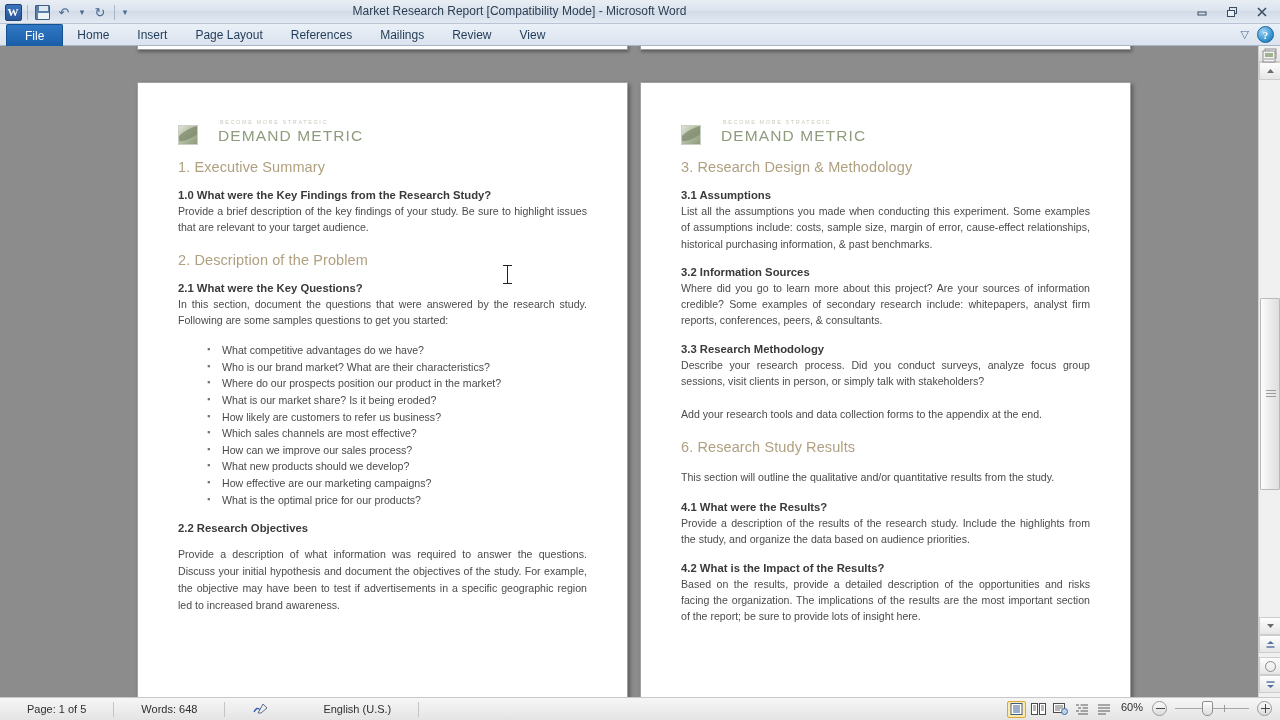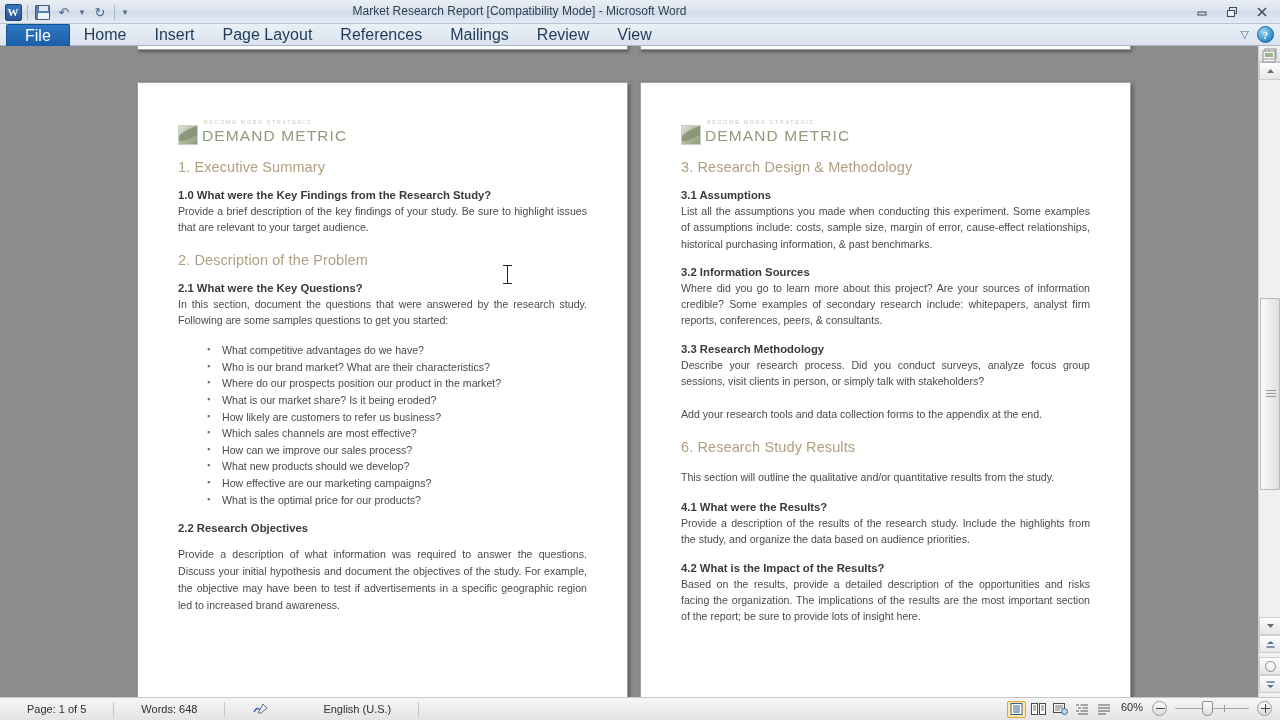--- a/index.html
+++ b/index.html
@@ -40,21 +40,21 @@
   .wbtn svg { display:block; }
 
   
   .ribbonbar {
     position: absolute; top: 24px; left: 0; width: 1280px; height: 22px;
     background: linear-gradient(to bottom,#eaf0f7,#dbe3ee);
     border-bottom: 1px solid #a8b6c8;
   }
   .tabs { position: absolute; left: 6px; top: 0; display: flex; height: 22px; align-items: stretch; }
   .tab {
-    padding: 0 14px; display:flex; align-items:center; font-size: 16px; color: #1f3b57;
+    padding: 0 14px; display:flex; align-items:center; font-size: 12px; color: #1f3b57;
     height: 22px;
   }
   .tab.file {
     background: linear-gradient(to bottom,#2f78c5,#1b5ea8);
     color: #fff; border-radius: 2px 2px 0 0; border: 1px solid #14518f; border-bottom: none;
     padding: 0 18px;
   }
   .ribbon-right { position: absolute; right: 6px; top: 2px; display:flex; gap: 8px; align-items:center; }
   .chev { color:#4a6a90; font-size: 11px; }
   .helpbtn {
@@ -79,21 +79,21 @@
   .page {
     position: absolute; top: 36px; width: 491px; height: 618px;
     background: #fff; border: 1px solid #a0a0a0;
     box-shadow: 2px 2px 4px rgba(0,0,0,.35);
     padding: 38px 40px 20px 40px;
   }
   .page.left { left: 137px; }
   .page.right { left: 640px; }
 
   
-  .logo { display: flex; align-items: flex-end; gap: 4px; margin-bottom: 14px; position: relative; height: 24px; }
+  .logo { display: flex; align-items: flex-end; gap: 20px; margin-bottom: 14px; position: relative; height: 24px; }
   .logo-mark {
     width: 20px; height: 20px; border: 1px solid #c9cfc2;
     background: linear-gradient(135deg,#dfe3d6 0%,#b7bfa6 45%,#8d9a79 100%);
     position: relative; overflow: hidden; flex: none;
   }
   .logo-mark:after {
     content:""; position:absolute; left:-2px; top:3px; width:26px; height:9px;
     background: #7e8a6c; transform: rotate(-28deg); opacity:.75;
     border-radius: 50%/40%;
   }

